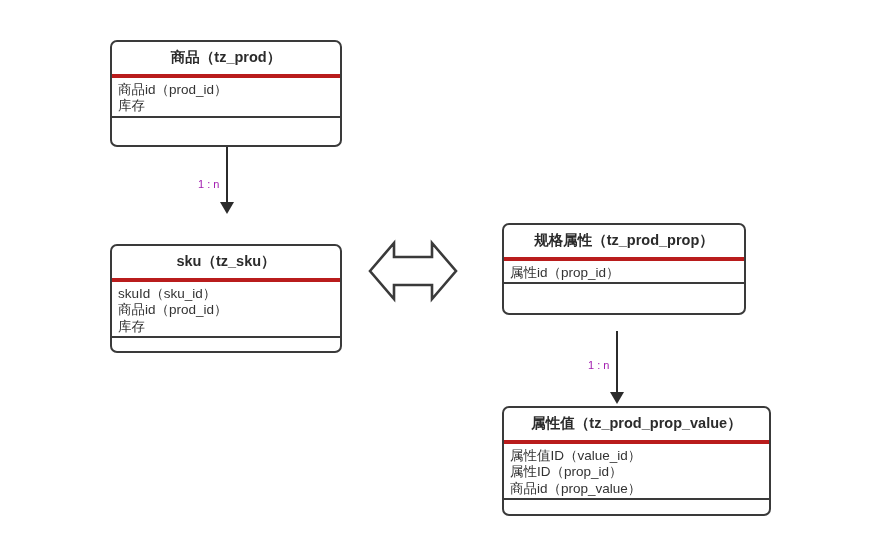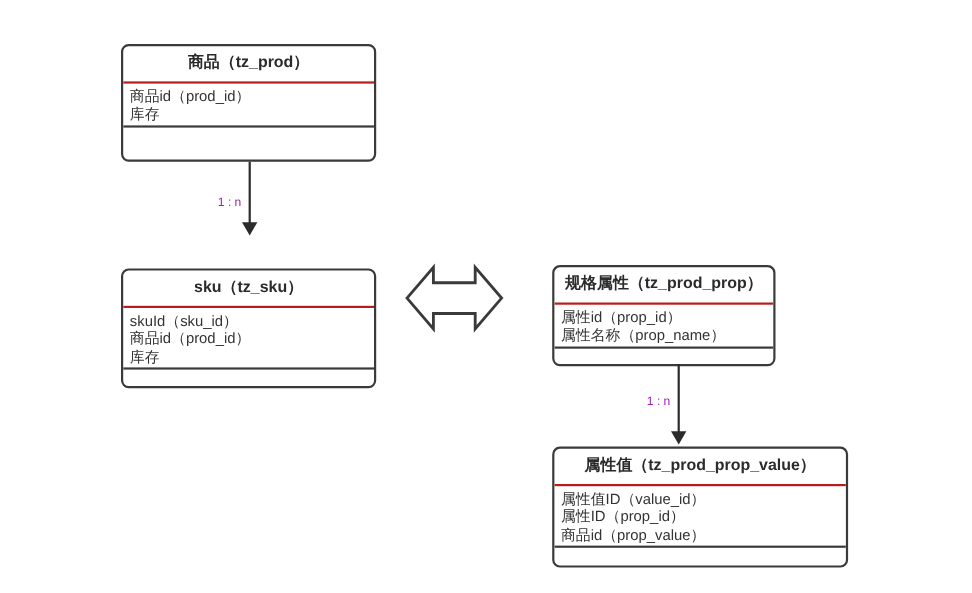--- a/index.html
+++ b/index.html
@@ -27,21 +27,21 @@
     overflow: hidden;
   }
   .entity-title {
     box-sizing: border-box;
     width: 100%;
     text-align: center;
     font-weight: bold;
     font-size: 14.5px;
     line-height: 1;
     color: #2b2b2b;
-    border-bottom: 2px solid #b91c1c;
+    border-bottom: 4px solid #b91c1c;
     padding: 8px 4px 9px 4px;
     white-space: nowrap;
   }
   .entity-attrs {
     box-sizing: border-box;
     border-bottom: 2px solid #3a3a3a;
     padding: 4px 0 1px 6px;
   }
   .attr-row {
     font-size: 13.5px;
@@ -54,21 +54,21 @@
     width: 100%;
   }
 
   
   #entity-prod      { left: 110px; top: 40px;  width: 232px; height: 107px; }
   #entity-prod .entity-footer { height: 27px; }
 
   #entity-sku       { left: 110px; top: 212px; width: 232px; height: 109px; margin-top: 32px; }
   #entity-sku .entity-footer { height: 29px; }
 
-  #entity-prop      { left: 502px; top: 241px; width: 203px; height: 92px; }
+  #entity-prop      { left: 502px; top: 223px; width: 244px; height: 92px; }
   #entity-prop .entity-footer { height: 28px; }
 
   #entity-propvalue { left: 502px; top: 406px; width: 269px; height: 110px; }
   #entity-propvalue .entity-footer { height: 28px; }
 
   
   .connector {
     position: absolute;
   }
   .conn-line {
@@ -141,21 +141,20 @@
 <div id="bidir-arrow">
   <svg width="94" height="70" viewBox="0 0 94 70" xmlns="http://www.w3.org/2000/svg">
     <polygon points="4,35 28,7 28,21 66,21 66,7 90,35 66,63 66,49 28,49 28,63" fill="#ffffff" stroke="#3a3a3a" stroke-width="2.6" stroke-linejoin="miter"></polygon>
   </svg>
 </div>
 
 <div class="entity" id="entity-prop">
   <div class="entity-title">规格属性（tz_prod_prop）</div>
   <div class="entity-attrs">
     <div class="attr-row">属性id（prop_id）</div>
-    <div class="attr-row">属性名称（prop_name）</div>
   </div>
   <div class="entity-footer"></div>
 </div>
 
 <div class="connector" id="conn-prop-value" style="left:616px; top:331px;">
   <div class="conn-line"></div>
   <div class="conn-head"></div>
   <div class="conn-label">1 : n</div>
 </div>
 

